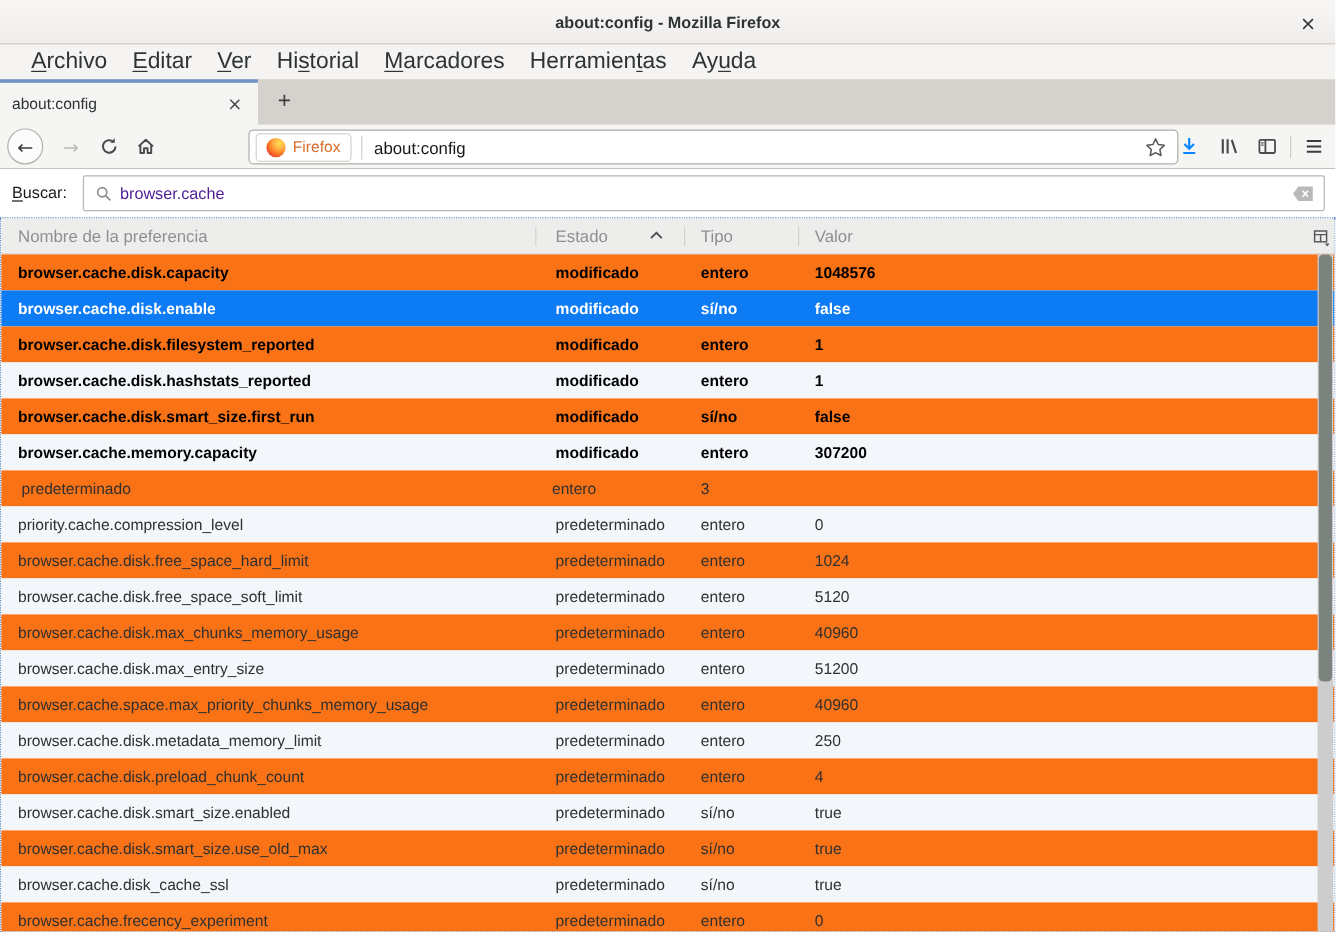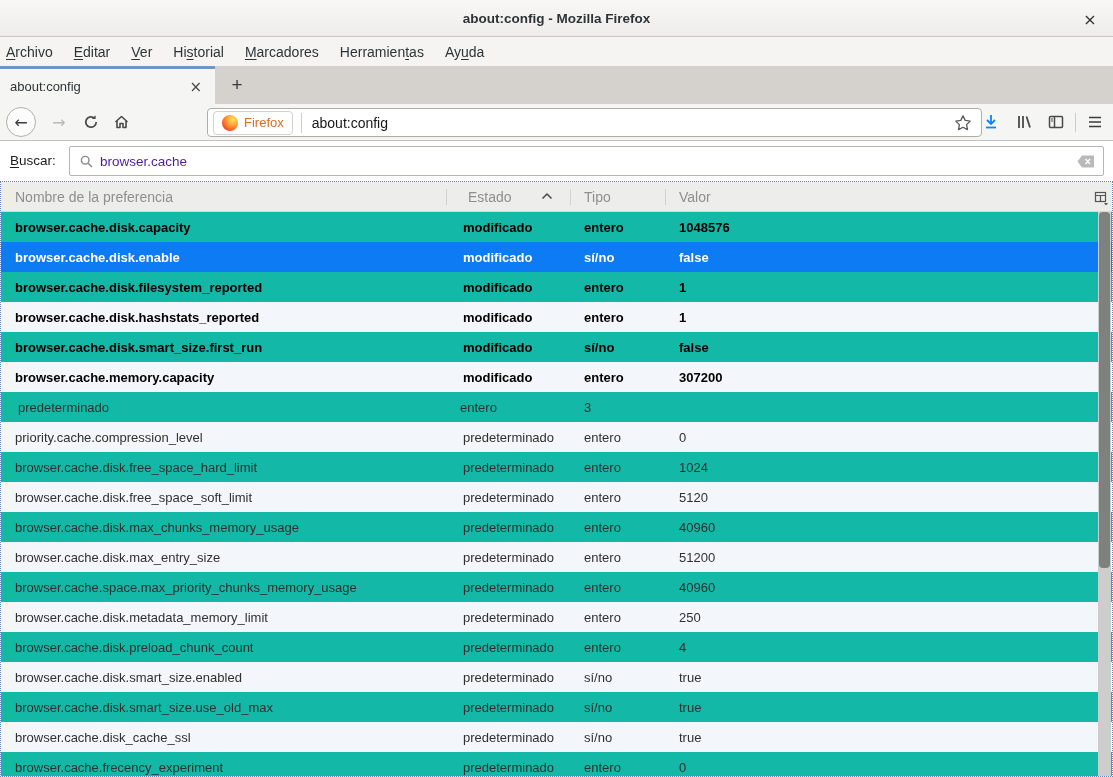--- a/index.html
+++ b/index.html
@@ -10,21 +10,21 @@
   
   .titlebar { position:relative; height:37px; background:linear-gradient(#f8f7f6,#eeedec);
               border-bottom:1px solid #c9c5c1; display:flex; align-items:center; justify-content:center; }
   .titlebar .title { font-size:13.5px; font-weight:bold; color:#2e3436; }
   .win-close { position:absolute; right:12px; top:8px; width:22px; height:22px; display:flex;
                align-items:center; justify-content:center; font-size:16px; color:#333; cursor:default;
                font-family:"DejaVu Sans", sans-serif; }
 
   
   .menubar { height:29px; background:#f5f4f3; display:flex; align-items:center; gap:21px;
-             padding-left:6px; font-size:14px; color:#2e3436; }
+             padding-left:26px; font-size:19px; color:#2e3436; }
   .menu-item { cursor:default; }
   .mn { text-decoration:underline; text-underline-offset:2px; }
 
   
   .tabbar { height:38px; background:#d5d1cd; position:relative; display:flex; align-items:stretch; }
   .tab { width:215px; background:#f5f5f4; border-top:3px solid #7393c3; position:relative;
          display:flex; align-items:center; padding:0 10px; }
   .tab-title { font-size:13px; color:#2e3436; flex:1; }
   .tab-close { font-size:15px; color:#4a4a4a; padding:0 3px; font-family:"DejaVu Sans", sans-serif; }
   .newtab-btn { width:34px; display:flex; align-items:center; justify-content:center;
@@ -65,28 +65,28 @@
                   font-family:"Liberation Sans", sans-serif; background:transparent; }
   .clear-btn { margin-right:8px; display:flex; align-items:center; }
 
   
   .pref-table { position:absolute; left:0; top:181px; width:1113px; height:596px;
                 border:1px dotted #5b86c4; background:#fff; overflow:hidden; }
   .thead { position:relative; height:30px; background:#ededec; border-bottom:1px solid #dad9d7;
            display:grid; grid-template-columns:445px 124px 95px 1fr; align-items:center;
            font-size:14px; color:#8f8f8f; }
   .th { padding-left:14px; }
-  .th-estado { padding-left:10px;margin-left:12px; }
+  .th-estado { padding-left:17px; }
   .hdiv { position:absolute; top:7px; width:1px; height:16px; background:#d2d1cf; }
   .sort-caret { position:absolute; left:540px; top:10px; }
   .col-picker { position:absolute; right:2px; top:7px; width:18px; height:18px; display:flex;
                 align-items:center; justify-content:center; }
   .tbody { position:relative; }
   .row { display:grid; grid-template-columns:445px 124px 95px 1fr; height:30px;
-         align-items:center; font-size:13px; color:#303030; background:#14b8a6; }
+         align-items:center; font-size:13px; color:#303030; background:#f97316; }
   .row:nth-child(even) { background:#f3f6fa; }
   .row.modified { font-weight:bold; color:#000; }
   .row.selected, .row.selected:nth-child(even) { background:#0d7bf4; color:#fff; }
   .cell { padding-left:14px; white-space:nowrap; overflow:hidden; }
   .cell-status { padding-left:17px; }
 
   
   .scrollbar { position:absolute; right:1px; top:30px; width:13px; height:565px; background:#cdcdcd; }
   .scroll-thumb { position:absolute; left:1px; top:0; width:11px; height:356px; background:#7c827d;
                   border-radius:4px; }

